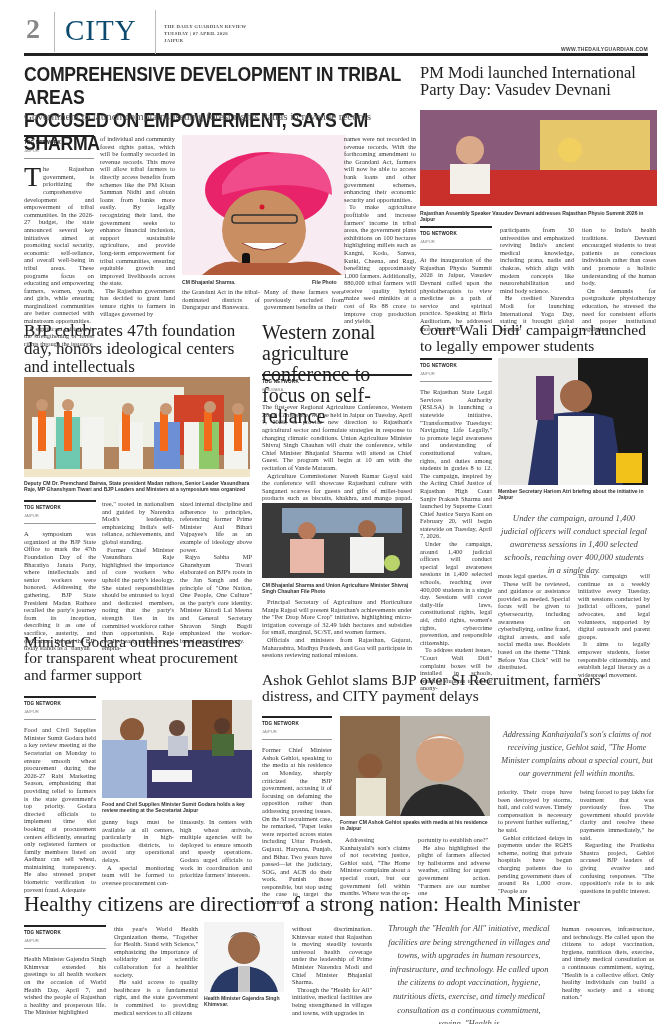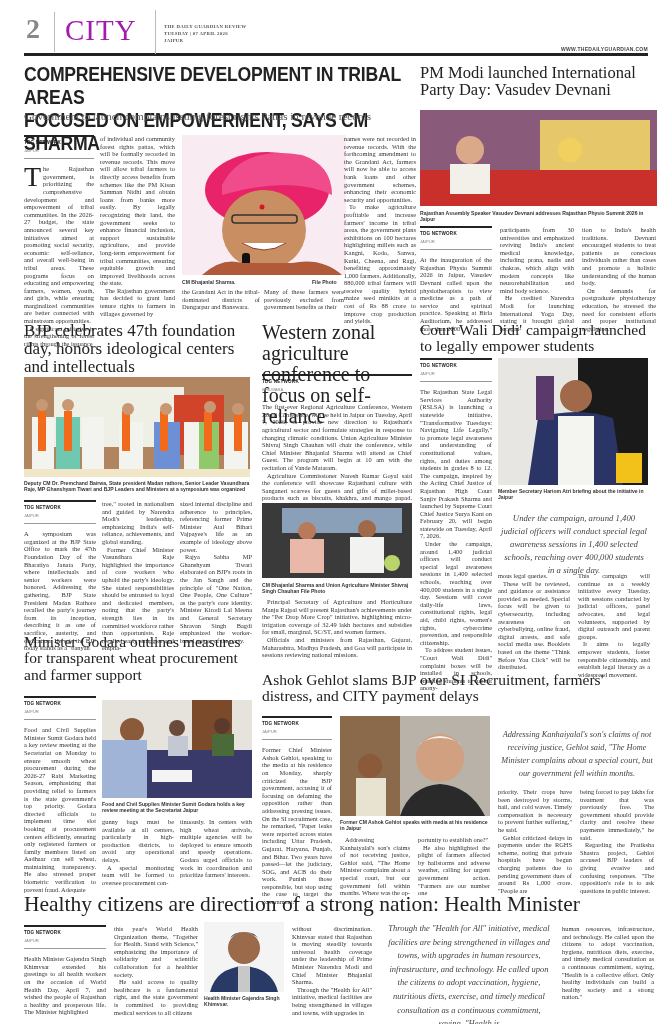--- a/index.html
+++ b/index.html
@@ -18,21 +18,21 @@
 .hl{font-family:"Liberation Serif",serif;color:#222;line-height:1.05}
 .pull{font-family:"Liberation Serif",serif;font-style:italic;color:#444;text-align:center}
 .photo{overflow:hidden}
 </style>
 </head>
 <body>
 
 <div class="abs" style="left:24px;top:10px;width:624px;height:46px;border-bottom:3px solid #222">
   <div class="abs serif" style="left:2px;top:3px;font-size:28px;font-weight:bold;color:#888">2</div>
   <div class="abs" style="left:30px;top:2px;width:1px;height:40px;background:#bbb"></div>
-  <div class="abs serif" style="left:41px;top:4px;font-size:29px;letter-spacing:1px;color:#a21caf">CITY</div>
+  <div class="abs serif" style="left:41px;top:4px;font-size:29px;letter-spacing:1px;color:#0c4a6e">CITY</div>
   <div class="abs" style="left:131px;top:0;width:1px;height:44px;background:#bbb"></div>
   <div class="abs serif" style="left:140px;top:13px;font-size:4.8px;line-height:7px;font-weight:bold;color:#555;letter-spacing:.3px">
     <div>THE DAILY GUARDIAN REVIEW</div>
     <div>TUESDAY | 07 APRIL 2026</div>
     <div>JAIPUR</div>
   </div>
   <div class="abs sans" style="right:0;top:36px;font-size:5px;font-weight:bold;color:#444;letter-spacing:.3px">WWW.THEDAILYGUARDIAN.COM</div>
 </div>
 
 <div class="abs sans" style="left:24px;top:62px;width:380px;font-weight:bold;font-size:20.5px;line-height:23px;color:#222;letter-spacing:-.3px;transform:scaleX(.86);transform-origin:left top;width:440px">

